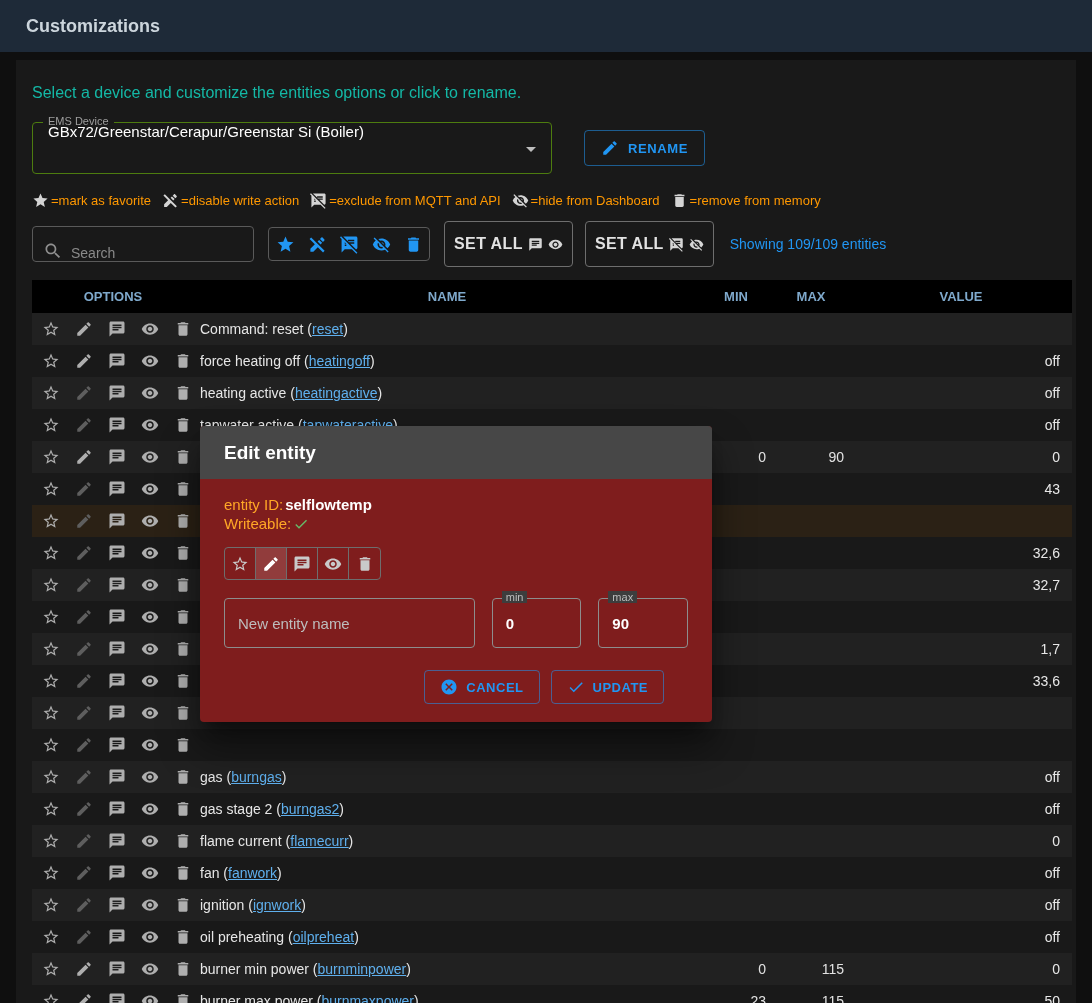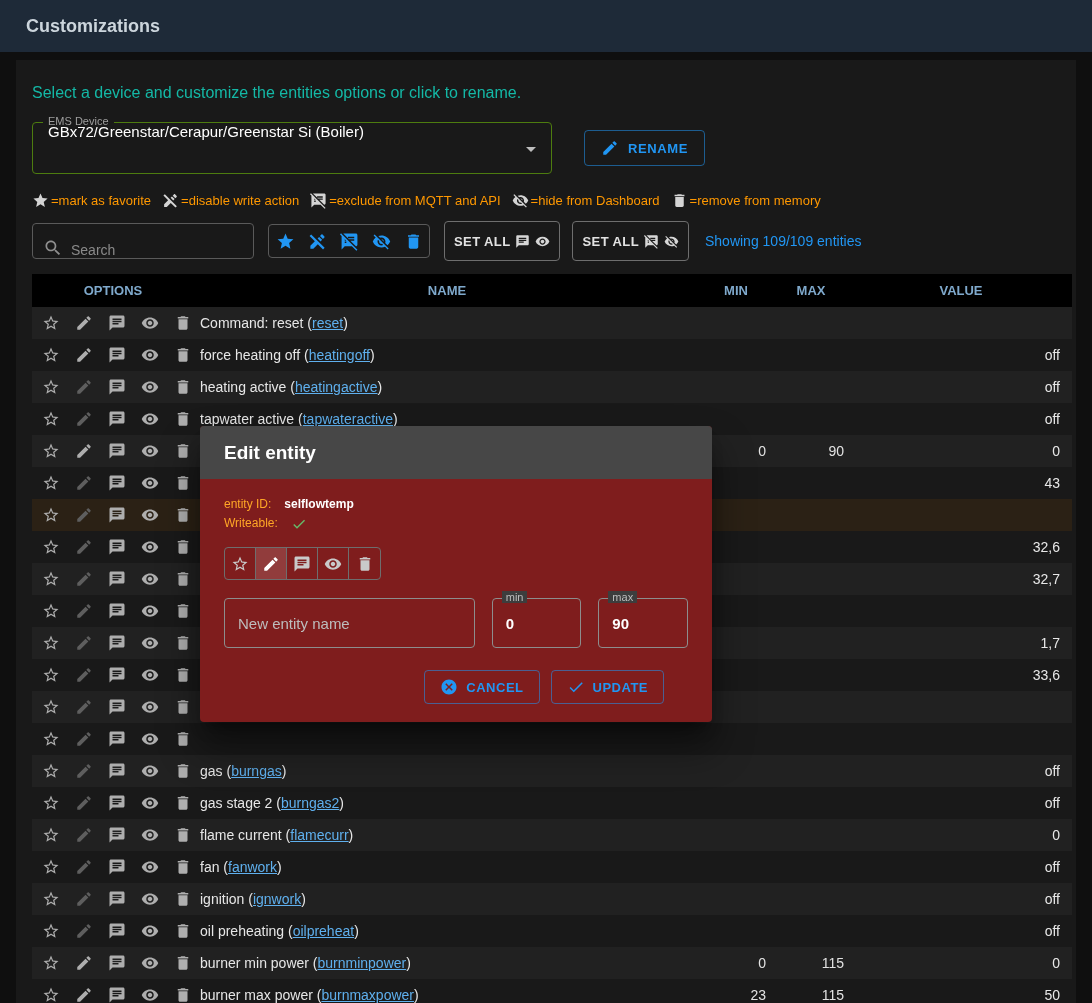--- a/index.html
+++ b/index.html
@@ -66,22 +66,22 @@
   .toggle-group{
     display:flex; border:1px solid #5a5a5a; border-radius:4px; height:34px;
     overflow:hidden;
   }
   .tg-btn{
     width:32px; border:none; background:transparent; color:#2196f3;
     display:flex; align-items:center; justify-content:center; cursor:pointer;
   }
   .tg-btn svg{ width:19px; height:19px; }
   .setall-btn{
-    height:40px; border:1px solid #6e6e6e; background:transparent; color:#e2e2e2;
-    border-radius:4px; font-size:13px; font-weight:bold; letter-spacing:.4px;
+    height:46px; border:1px solid #6e6e6e; background:transparent; color:#e2e2e2;
+    border-radius:4px; font-size:16px; font-weight:bold; letter-spacing:.4px;
     display:flex; align-items:center; gap:5px; padding:0 9px; cursor:pointer;
     font-family:inherit;
   }
   .setall-btn svg{ width:15px; height:15px; color:#d6d6d6; }
   .showing{ color:#2196f3; font-size:14px; margin-left:2px; }
 
   
   table{ width:100%; border-collapse:collapse; table-layout:fixed; }
   thead tr{ background:#000; height:33px; }
   th{ color:#7fa9cc; font-size:13px; font-weight:bold; text-align:center; }
@@ -107,21 +107,21 @@
   .modal{
     position:absolute; left:200px; top:426px; width:512px; background:#7f1d1d;
     border-radius:4px; z-index:10;
     box-shadow:0 11px 15px -7px rgba(0,0,0,.45), 0 24px 38px 3px rgba(0,0,0,.4);
   }
   .modal-header{
     background:#474747; padding:16px 24px 15px 24px; font-size:19px;
     font-weight:bold; color:#fff; border-radius:4px 4px 0 0;
   }
   .modal-body{ padding:16px 24px 0 24px; }
-  .info-line{ font-size:12px; line-height:19px; color:#ffa726; display:flex; align-items:center; gap:13px; }
+  .info-line{ font-size:15px; line-height:19px; color:#ffa726; display:flex; align-items:center; gap:2px; }
   .ivalue{ color:#fff; font-weight:bold; }
   .wcheck{ width:16px; height:16px; color:#66bb6a; display:inline-block; }
   .wcheck svg{ width:16px; height:16px; }
   .mtoggle{
     margin:14px 0 18px 0; display:flex; border:1px solid #6e6e6e;
     border-radius:4px; width:max-content; overflow:hidden;
   }
   .mtg-btn{
     width:31px; height:31px; border:none; background:transparent; color:#c9c9c9;
     display:flex; align-items:center; justify-content:center; cursor:pointer;

